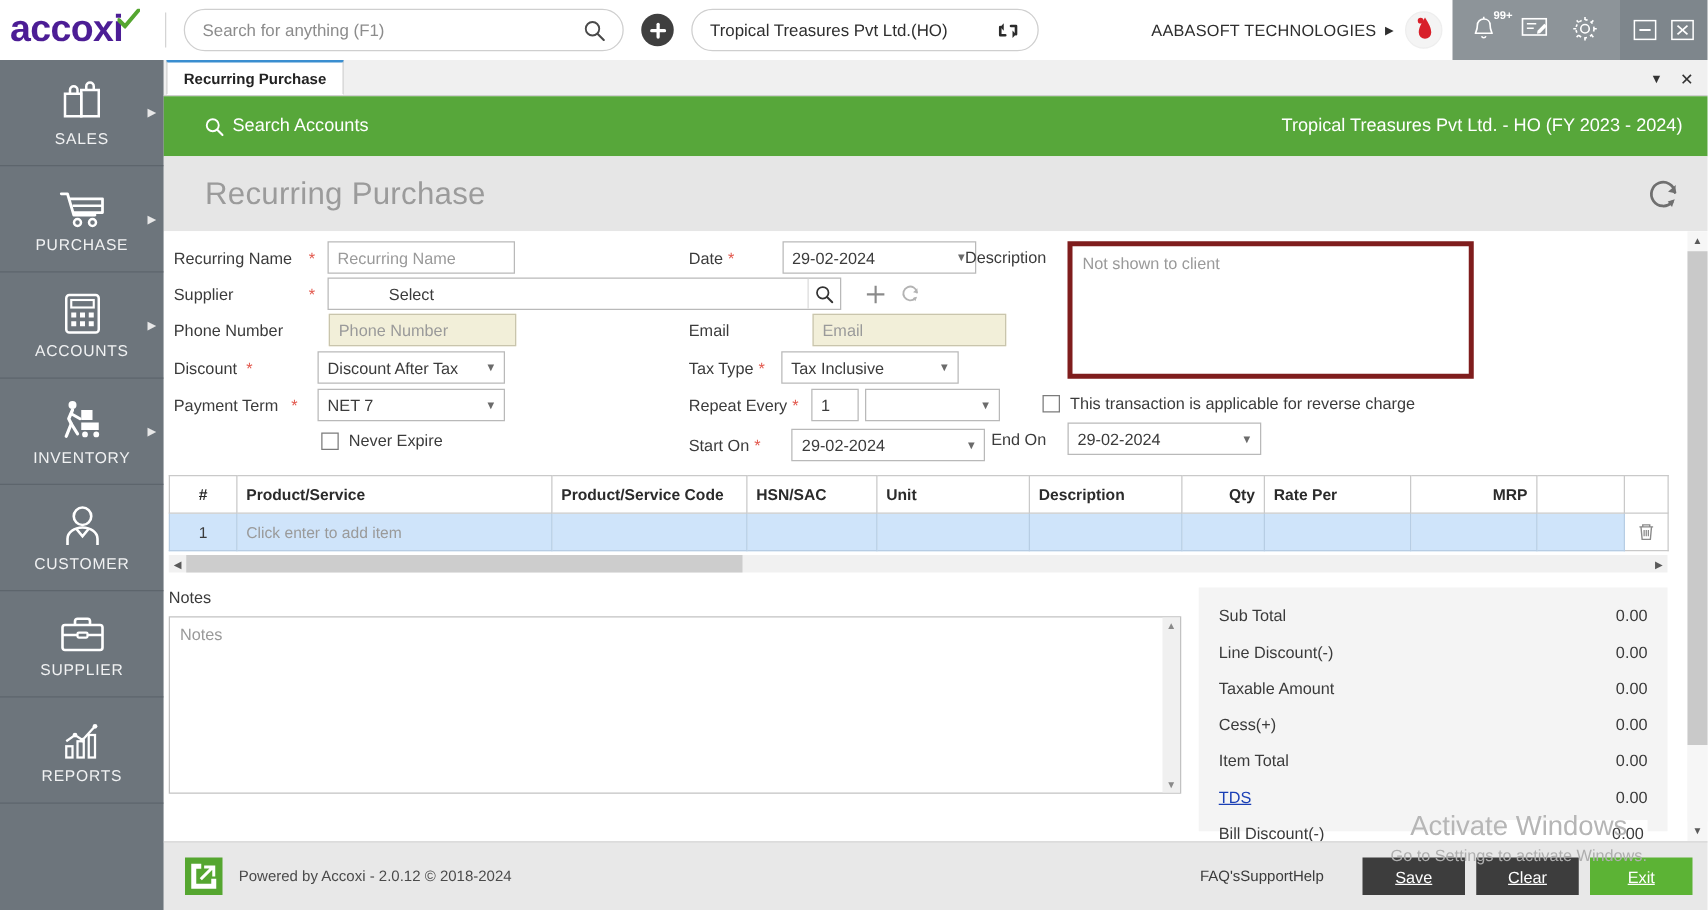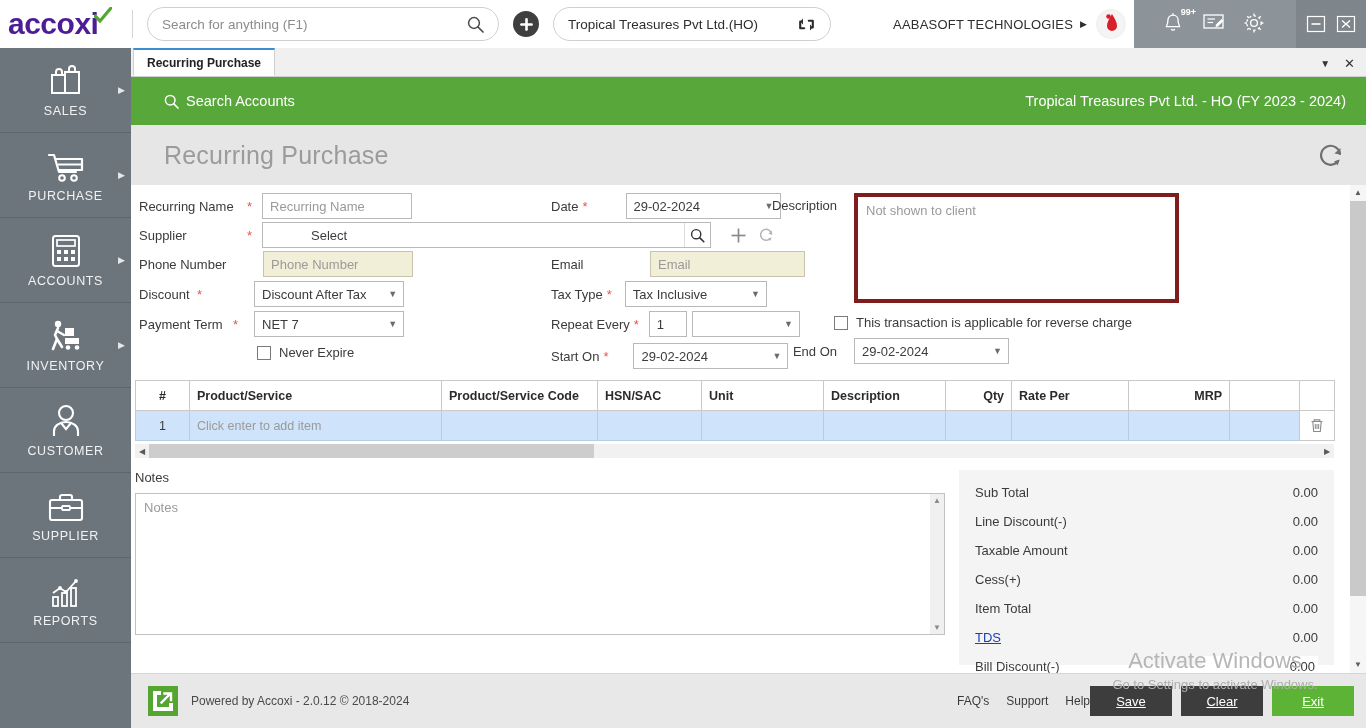--- a/index.html
+++ b/index.html
@@ -56,21 +56,21 @@
   }
   .org-name { font-size: 13px; color: #2e2e2e; letter-spacing: 0.2px; }
   .org-caret { margin-left: 7px; font-size: 9px; color: #2e2e2e; }
   .avatar {
     margin-left: 9px; margin-right: 8px; width: 30px; height: 30px; border-radius: 50%;
     background: #f2f2f2; position: relative; overflow: hidden;
     border: 1px solid #eee;
   }
   .icon-group {
     background: #8d9499; height: 48px; display: flex; align-items: center;
-    padding: 0 28px; gap: 14px;
+    padding: 0 14px; gap: 14px;
   }
   .icon-btn { width: 26px; height: 26px; position: relative; color: #fff; }
   .badge {
     position: absolute; top: -4px; right: -8px; font-size: 9px; color: #fff;
     font-weight: bold;
   }
   .win-group {
     background: #7e868c; height: 48px; display: flex; align-items: center;
     padding: 0 10px; gap: 10px;
   }
@@ -251,22 +251,22 @@
     position: absolute; left: 131px; top: 673px; width: 1235px; height: 55px;
     background: #e8e8e8; display: flex; align-items: center;
     border-top: 1px solid #d6d6d6;
   }
   .foot-logo {
     margin-left: 17px; width: 30px; height: 30px; background: #55a630;
     display: flex; align-items: center; justify-content: center;
   }
   .foot-txt { margin-left: 13px; font-size: 12px; color: #4a4a4a; }
   .foot-links {
-    margin-left: auto; display: flex; align-items: center; gap: 17px;
-    margin-right: 0; font-size: 12px; color: #3b3b3b;
+    margin-left: auto; display: flex; align-items: center; 
+    margin-right: 31px; font-size: 12px; color: #3b3b3b;
   }
   .btn {
     width: 82px; height: 30px; display: flex; align-items: center;
     justify-content: center; font-size: 13px; color: #ffffff; cursor: pointer;
   }
   .btn.dark { background: #3d3d3d; }
   .btn.green { background: #5cb335; }
   .btn-row { display: flex; gap: 9px; margin-right: 12px; }
   .ak { text-decoration: underline; }
 
@@ -534,21 +534,21 @@
       <span class="selwrap" style="margin-left:38px;">
         <input class="inp" style="width: 155px;" value="29-02-2024">
         <span class="caret">▼</span>
       </span>
     </div>
 
     <div class="frow" style="left:8px; top:37px;">
       <span class="flbl" style="width:104px;">Supplier</span>
       <span class="req">*</span>
       <span style="position:relative; display:inline-block; margin-left:10px;">
-        <input class="inp" style="width: 449px; padding-left: 48px;" value="Select">
+        <input class="inp" style="width: 411px; padding-left: 48px;" value="Select">
         <span class="searchbtn">
           <svg width="15" height="15" viewBox="0 0 15 15">
               <circle cx="6.2" cy="6.2" r="4.6" stroke="#333" stroke-width="1.4" fill="none"></circle>
               <line x1="9.6" y1="9.6" x2="13.8" y2="13.8" stroke="#333" stroke-width="1.6" stroke-linecap="round"></line>
             </svg>
         </span>
       </span>
       <span style="margin-left:19px;">
         <svg width="17" height="17" viewBox="0 0 17 17">
             <line x1="8.5" y1="1.5" x2="8.5" y2="15.5" stroke="#8a8a8a" stroke-width="1.7"></line>

